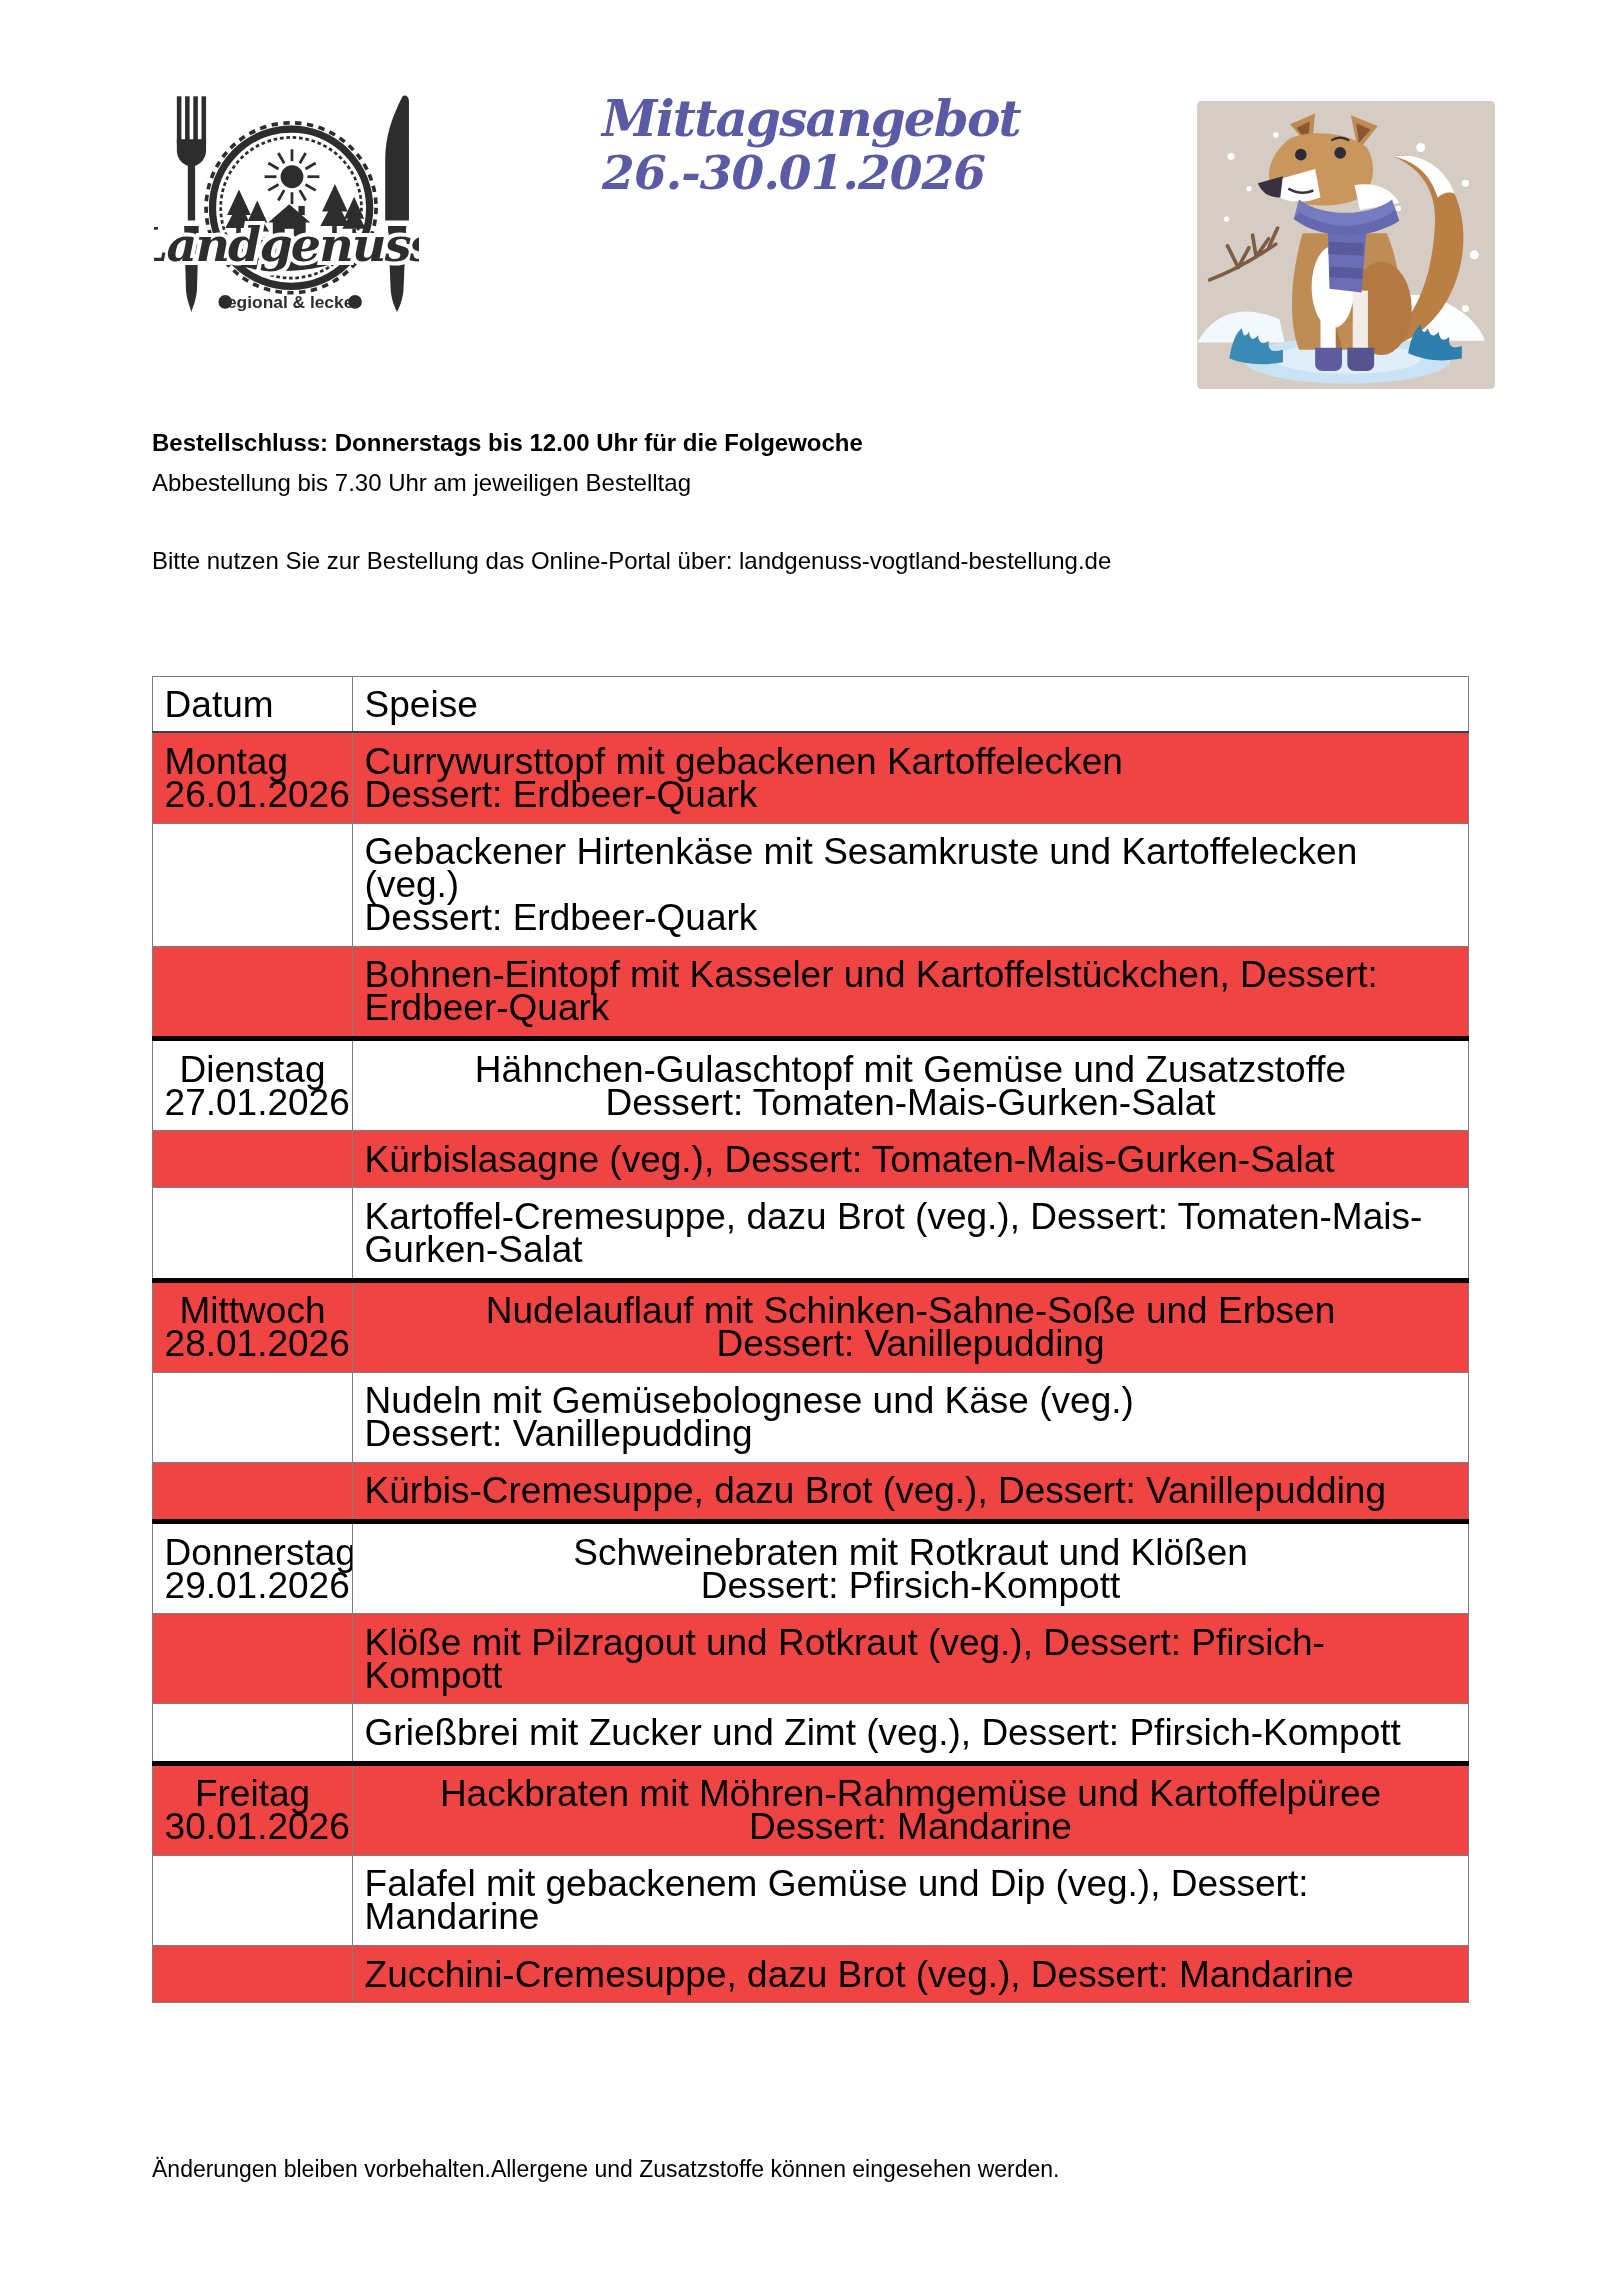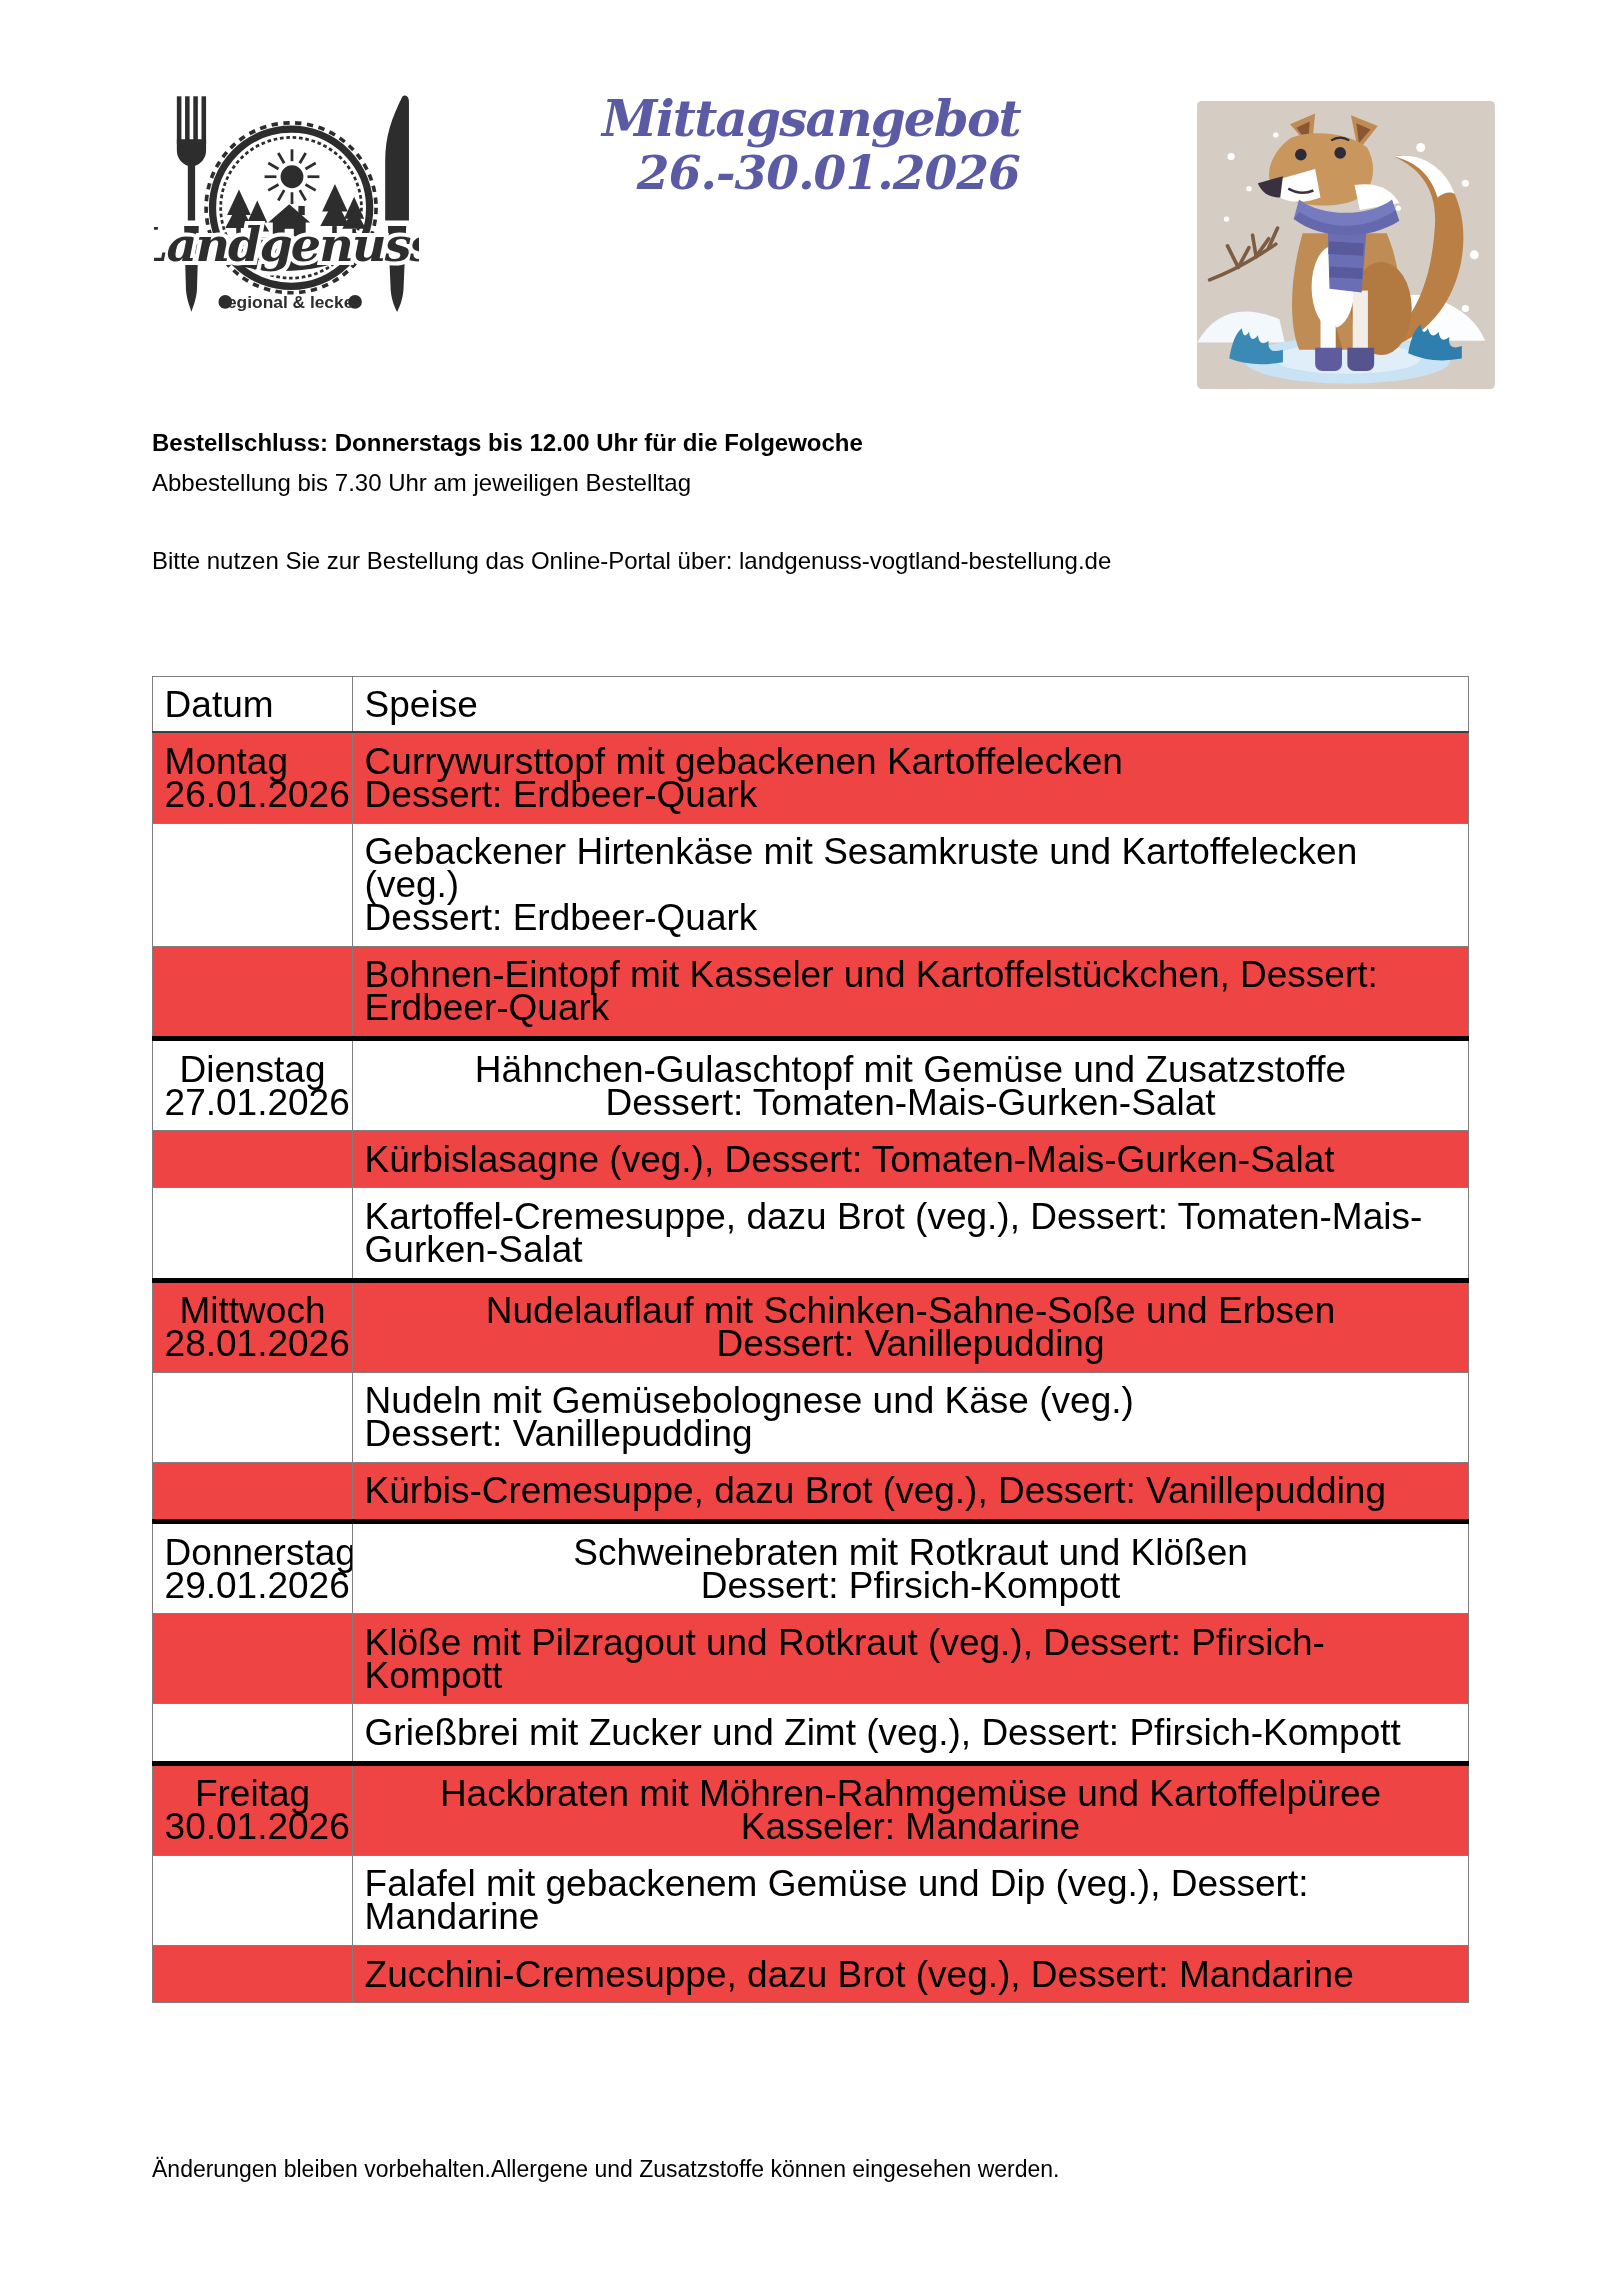--- a/index.html
+++ b/index.html
@@ -4,21 +4,21 @@
 <style>
   html,body{margin:0;padding:0;background:#888;}
   .page{
     position:relative;width:1621px;height:2293px;background:#ffffff;
     font-family:"Liberation Sans",sans-serif;color:#000;overflow:hidden;
   }
   
   .logo{position:absolute;left:154px;top:88px;width:265px;height:235px;}
   .title-block{
     position:absolute;left:811px;top:90px;transform:translateX(-50%);
-    text-align:right;color:#5b5aa5;
+    text-align:left;color:#5b5aa5;
     font-family:"DejaVu Serif",serif;font-weight:bold;font-style:italic;
     white-space:nowrap;
   }
   .title-line1{font-size:50px;line-height:57px;letter-spacing:-1.8px;}
   .title-line2{font-size:47px;line-height:52px;letter-spacing:-0.9px;}
   .fox-art{position:absolute;left:1197px;top:101px;width:298px;height:288px;}
   
   .intro{position:absolute;left:152px;top:423px;font-size:24px;line-height:40px;}
   .intro .b{font-weight:bold;}
   .intro .portal{margin-top:38px;}
@@ -294,21 +294,21 @@
               <div>Grießbrei mit Zucker und Zimt (veg.), Dessert: Pfirsich-Kompott</div>
             </td>
           </tr>
           <tr class="shaded group-start">
             <td>
               <div>Freitag</div>
               <div>30.01.2026</div>
             </td>
             <td>
               <div>Hackbraten mit Möhren-Rahmgemüse und Kartoffelpüree</div>
-              <div>Kasseler: Mandarine</div>
+              <div>Dessert: Mandarine</div>
             </td>
           </tr>
           <tr>
             <td></td>
             <td>
               <div>Falafel mit gebackenem Gemüse und Dip (veg.), Dessert: Mandarine</div>
             </td>
           </tr>
           <tr class="shaded">
             <td></td>

